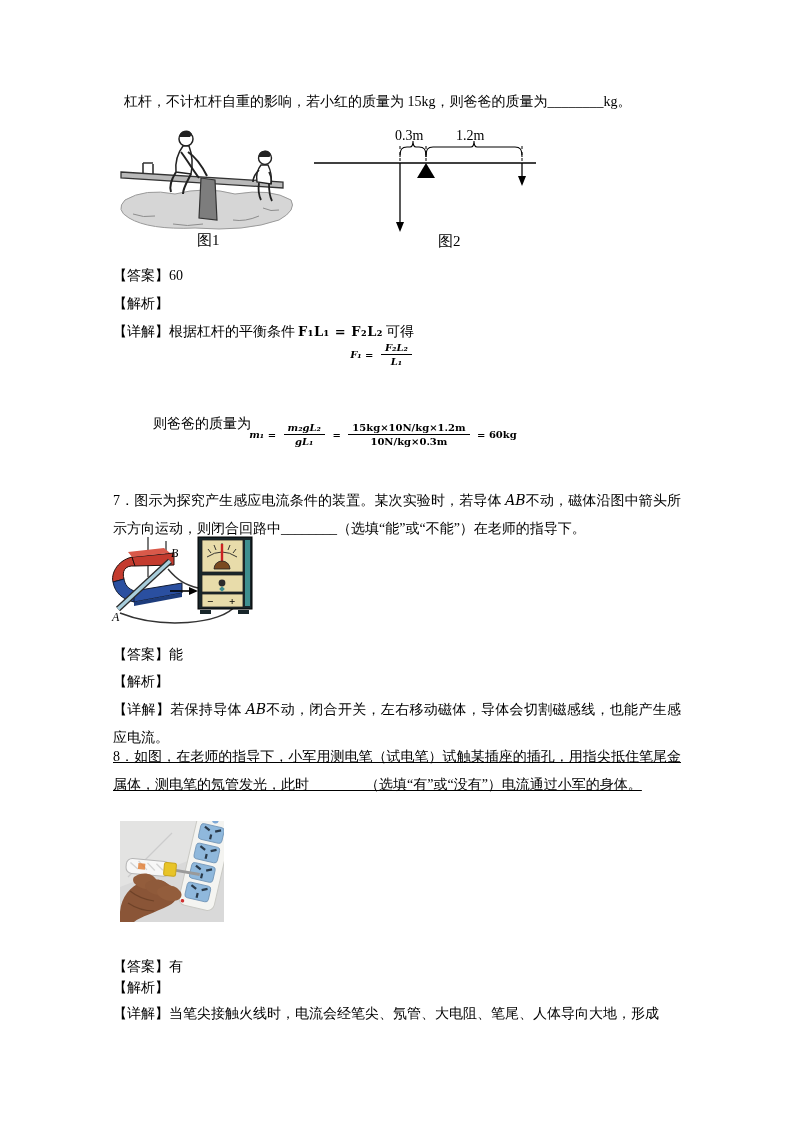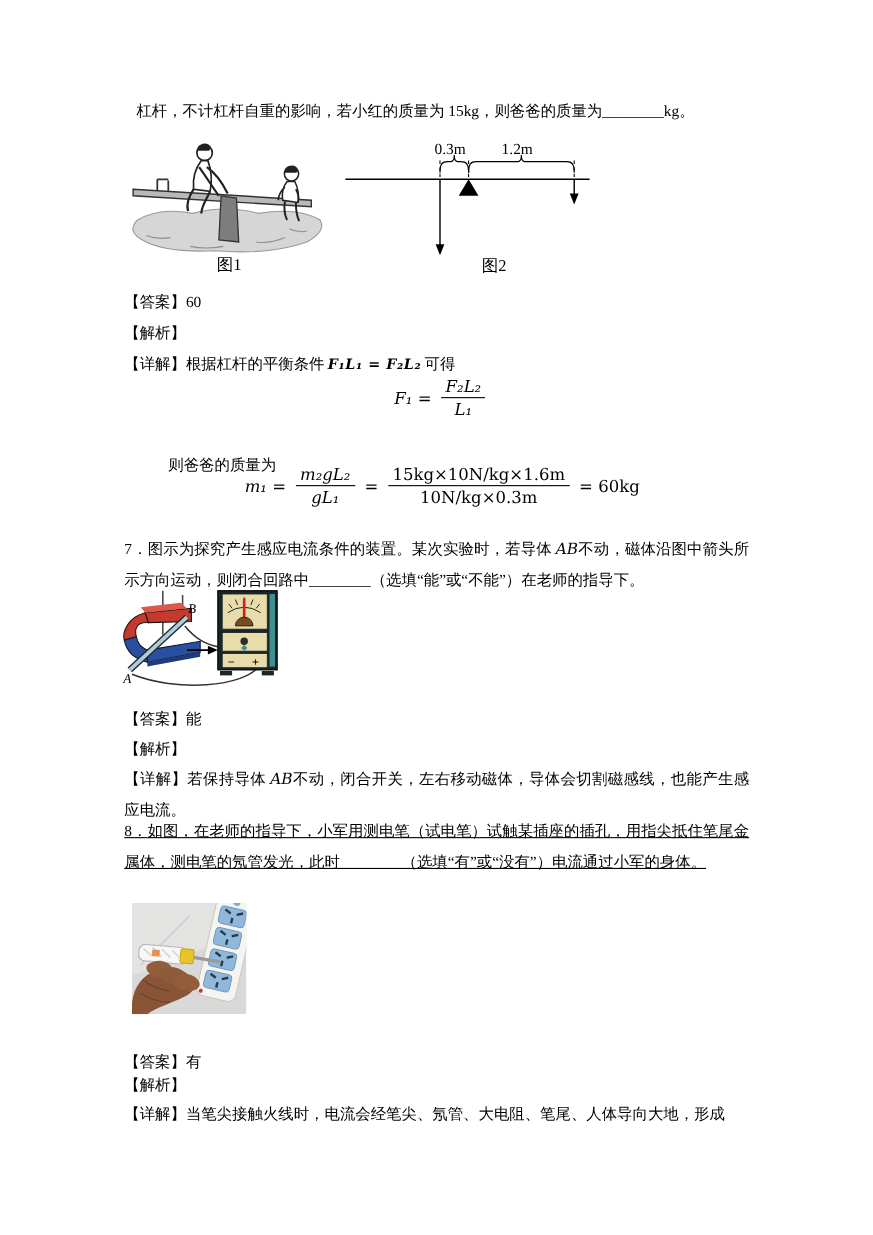--- a/index.html
+++ b/index.html
@@ -6,25 +6,25 @@
   body{
     width:794px;height:1123px;background:#ffffff;color:#000;
     font-family:"Liberation Serif","DejaVu Serif",serif;
     position:relative;overflow:hidden;
   }
   .abs{position:absolute;}
   .txt{font-size:14px;line-height:28px;}
   .para{width:568px;text-align:justify;}
   .var{font-family:"DejaVu Serif",serif;font-style:italic;}
   .formula-inline{
-    font-family:"DejaVu Serif",serif;font-weight:bold;font-style:italic;
+    font-family:"DejaVu Serif",serif;font-weight:bold;
     font-size:13px;letter-spacing:.5px;padding:0 3px;text-align:right;
   }
-  .formula-row{left:118px;width:568px;text-align:center;font-size:15px;
-    font-family:"DejaVu Serif",serif;font-weight:normal;}
+  .formula-row{left:99px;width:568px;text-align:center;font-size:10px;
+    font-family:"DejaVu Serif",serif;font-weight:bold;}
   .formula-row .piece{display:inline-block;vertical-align:middle;}
   .ital{font-style:italic;}
   .frac{display:inline-block;vertical-align:middle;text-align:center;margin:0 4px;}
   .frac .fnum{display:block;border-bottom:1.6px solid #000;padding:0 4px 1px;}
   .frac .fden{display:block;padding:1px 4px 0;}
   svg text{font-family:"Liberation Serif","DejaVu Serif",serif;}
 </style>
 </head>
 <body>
 
@@ -111,21 +111,21 @@
 </p>
 
 <div class="abs formula-row" style="top:422px;">
   <span class="piece ital">m₁ =</span>
   <span class="frac">
     <span class="fnum ital">m₂gL₂</span>
     <span class="fden ital">gL₁</span>
   </span>
   <span class="piece">=</span>
   <span class="frac">
-    <span class="fnum">15kg×10N/kg×1.6m</span>
+    <span class="fnum">15kg×10N/kg×1.2m</span>
     <span class="fden">10N/kg×0.3m</span>
   </span>
   <span class="piece">= 60kg</span>
 </div>
 
 <p class="abs txt para" style="left:113px;top:472px;">
   <span>7．</span><span>图示为探究产生感应电流条件的装置。某次实验时，若导体 </span><span class="var">AB</span><span>不动，磁体沿图中箭头所示方向运动，则闭合回路中________（选填“能”或“不能”）在老师的指导下。</span>
 </p>
 
 <svg class="abs" style="left:110px;top:535px;" width="158" height="92" viewBox="0 0 158 92">

